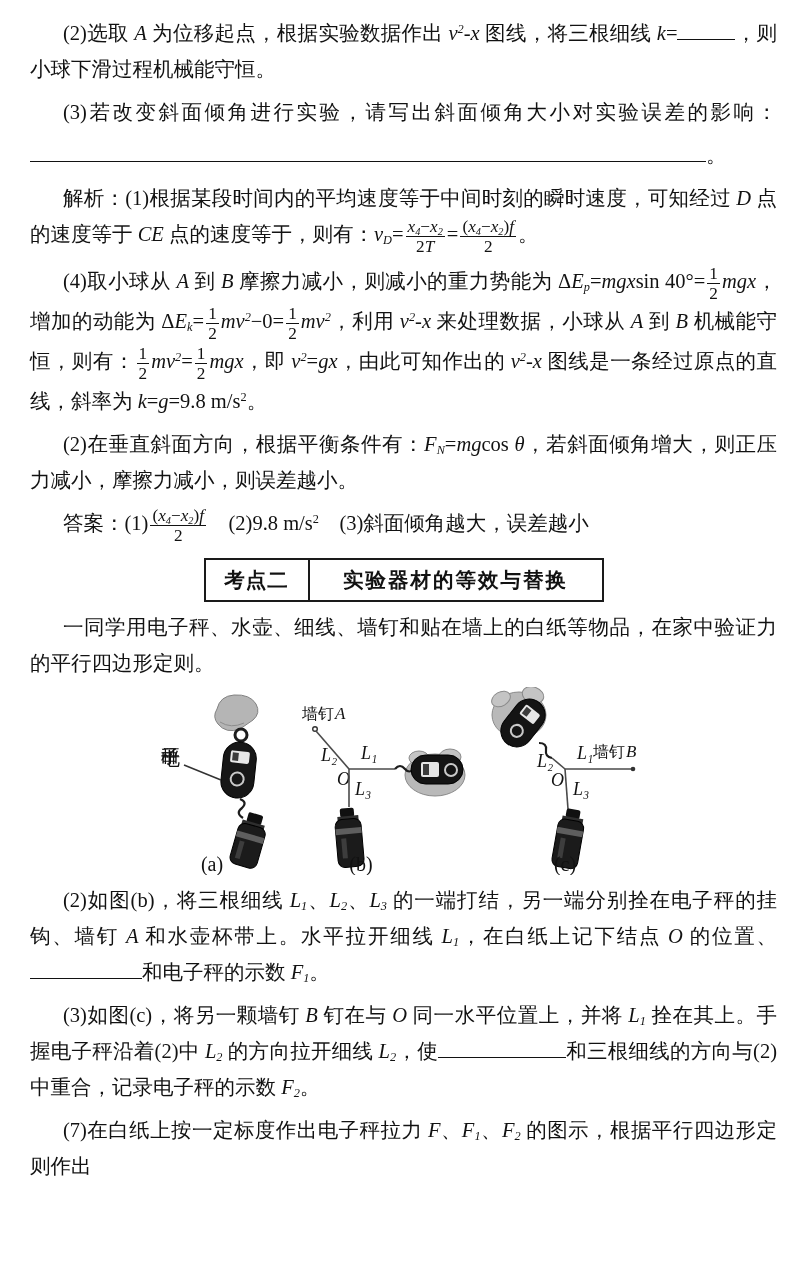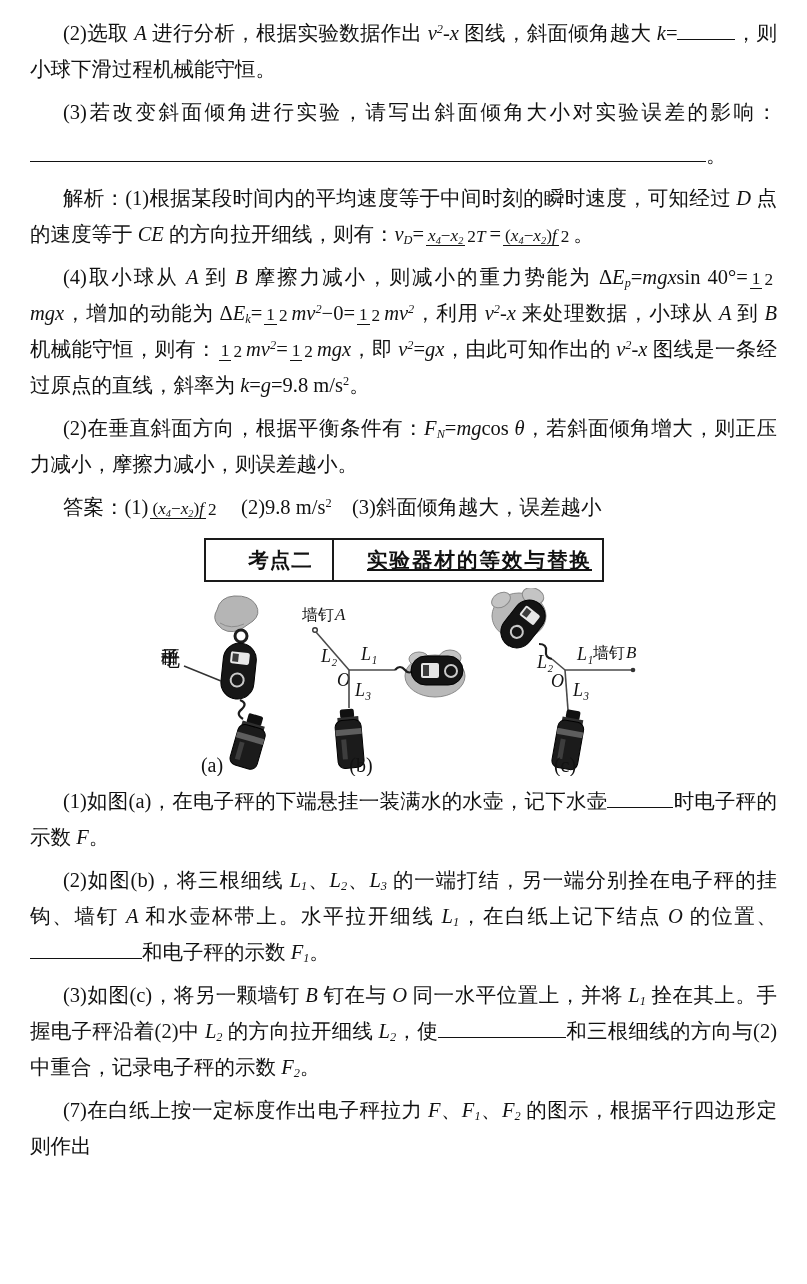--- a/index.html
+++ b/index.html
@@ -11,47 +11,47 @@
   .para{font-size:20.5px;line-height:36px;text-align:justify;margin:7px 0 0 0;}
   .ind{text-indent:33px;}
   .stretch{text-align-last:justify;font-family:Liberation Serif, serif;}
   .it{font-style:italic;}
   .bd{font-weight:normal;}
   sub,sup{font-size:0.6em;line-height:0;}
   sub{vertical-align:-0.25em;}
   sup{vertical-align:0.55em;}
   .blank{display:inline-block;height:0.95em;border-bottom:1.8px solid #121212;}
   .frac{
-    display:inline-flex;flex-direction:row;align-items:center;vertical-align:middle;
+    display:inline-flex;flex-direction:column;align-items:center;vertical-align:middle;
     line-height:1.12;font-size:0.84em;padding:0 2px;text-indent:0;
   }
   .frac .num{border-bottom:1.7px solid #121212;padding:0 2px;}
   .frac .den{padding:0 2px;}
   .topic-box{
     display:flex;width:396px;margin:13px auto 4px auto;border:2px solid #1a1a1a;
     font-size:20.5px;font-weight:bold;
   }
-  .topic-box .cell{padding:6px 0;text-align:center;margin-left:24px;}
+  .topic-box .cell{padding:6px 0;text-align:center;}
   .cell-left{width:102px;border-right:2px solid #1a1a1a;letter-spacing:1px;}
-  .cell-right{flex:1;letter-spacing:2px;text-decoration:underline;}
+  .cell-right{flex:1;letter-spacing:2px;}
   .figure-row{display:flex;justify-content:center;align-items:flex-end;gap:12px;margin-top:6px;}
   svg text{font-family:"Liberation Serif","DejaVu Serif",serif;fill:#121212;}
 </style>
 </head>
 <body>
 
 <div class="page">
 
-  <p class="para ind"><span>(2)选取 </span><span class="it">A</span><span> 进行分析，根据实验数据作出 </span><span class="it">v<sup>2</sup></span><span>-</span><span class="it">x</span><span> 图线，斜面倾角越大 </span><span class="it">k</span><span>=</span><span class="blank" style="width: 58px;"></span><span>，则小球下滑过程机械能守恒。</span></p>
+  <p class="para ind"><span>(2)选取 </span><span class="it">A</span><span> 为位移起点，根据实验数据作出 </span><span class="it">v<sup>2</sup></span><span>-</span><span class="it">x</span><span> 图线，将三根细线 </span><span class="it">k</span><span>=</span><span class="blank" style="width: 58px;"></span><span>，则小球下滑过程机械能守恒。</span></p>
 
   <p class="para ind stretch"><span>(3)若改变斜面倾角进行实验，请写出斜面倾角大小对实验误差的影响：</span></p>
 
   <p class="para"><span class="blank" style="width: 676px;"></span><span>。</span></p>
 
-  <p class="para ind"><span class="bd">解析：</span><span>(1)根据某段时间内的平均速度等于中间时刻的瞬时速度，可知经过 </span><span class="it">D</span><span> 点的速度等于 </span><span class="it">CE</span><span> 的方向拉开细线，则有：</span><span class="it">v<sub>D</sub></span><span>=</span><span class="frac">
+  <p class="para ind"><span class="bd">解析：</span><span>(1)根据某段时间内的平均速度等于中间时刻的瞬时速度，可知经过 </span><span class="it">D</span><span> 点的速度等于 </span><span class="it">CE</span><span> 点的速度等于，则有：</span><span class="it">v<sub>D</sub></span><span>=</span><span class="frac">
         <span class="num"><span class="it">x<sub>4</sub></span><span>−</span><span class="it">x<sub>2</sub></span></span>
         <span class="den"><span>2</span><span class="it">T</span></span>
       </span><span>=</span><span class="frac">
         <span class="num"><span>(</span><span class="it">x<sub>4</sub></span><span>−</span><span class="it">x<sub>2</sub></span><span>)</span><span class="it">f</span></span>
         <span class="den"><span>2</span></span>
       </span><span>。</span></p>
 
   <p class="para ind"><span>(4)取小球从 </span><span class="it">A</span><span> 到 </span><span class="it">B</span><span> 摩擦力减小，则减小的重力势能为 Δ</span><span class="it">E<sub>p</sub></span><span>=</span><span class="it">mgx</span><span>sin 40°=</span><span class="frac">
         <span class="num"><span>1</span></span>
         <span class="den"><span>2</span></span>
@@ -75,20 +75,21 @@
         <span class="num"><span class="bd">(</span><span class="it bd">x<sub>4</sub></span><span class="bd">−</span><span class="it bd">x<sub>2</sub></span><span class="bd">)</span><span class="it bd">f</span></span>
         <span class="den"><span class="bd">2</span></span>
       </span><span class="bd">　(2)9.8 m/s<sup>2</sup></span><span class="bd">　(3)斜面倾角越大，误差越小</span></p>
 
   <div class="topic-box">
     <div class="cell cell-left">考点二</div>
     <div class="cell cell-right">实验器材的等效与替换</div>
   </div>
 
 
+  <p class="para ind"><span>一同学用电子秤、水壶、细线、墙钉和贴在墙上的白纸等物品，在家中验证力的平行四边形定则。</span></p>
 
   <div class="figure-row">
 
     <svg width="150" height="184" viewBox="0 0 150 184">
       <g>
         <path d="M80,18 Q83,5 97,4 Q113,3 119,13 Q124,22 116,29 L103,38 Q89,43 81,33 Q75,26 80,18 Z" fill="#b5b5b5" stroke="#828282"></path>
         <path d="M83,31 q11,7 24,1" fill="none" stroke="#8d8d8d"></path>
       </g>
       <circle cx="104" cy="44" r="6" fill="none" stroke="#1d1d1d" stroke-width="3"></circle>
       <g transform="rotate(6 101 80)">
@@ -170,18 +171,17 @@
         <rect x="81" y="122" width="14" height="9" rx="2" fill="#101010"></rect>
         <rect x="78" y="130" width="21" height="5" fill="#2e2e2e"></rect>
         <rect x="75" y="133" width="26" height="48" rx="7" fill="#1b1b1b" stroke="#000"></rect>
         <rect x="75" y="142" width="26" height="6" fill="#5e5e5e"></rect>
         <rect x="80" y="152" width="5" height="20" fill="#3d3d3d"></rect>
       </g>
       <text x="84" y="184" font-size="20" text-anchor="middle">(c)</text>
     </svg>
   </div>
 
-  <p class="para ind"><span>(1)如图(a)，在电子秤的下端悬挂一装满水的水壶，记下水壶</span><span class="blank" style="width: 66px;"></span><span>时电子秤的示数 </span><span class="it">F</span><span>。</span></p>
   <p class="para ind"><span>(2)如图(b)，将三根细线 </span><span class="it">L<sub>1</sub></span><span>、</span><span class="it">L<sub>2</sub></span><span>、</span><span class="it">L<sub>3</sub></span><span> 的一端打结，另一端分别拴在电子秤的挂钩、墙钉 </span><span class="it">A</span><span> 和水壶杯带上。水平拉开细线 </span><span class="it">L<sub>1</sub></span><span>，在白纸上记下结点 </span><span class="it">O</span><span> 的位置、</span><span class="blank" style="width: 112px;"></span><span>和电子秤的示数 </span><span class="it">F<sub>1</sub></span><span>。</span></p>
   <p class="para ind"><span>(3)如图(c)，将另一颗墙钉 </span><span class="it">B</span><span> 钉在与 </span><span class="it">O</span><span> 同一水平位置上，并将 </span><span class="it">L<sub>1</sub></span><span> 拴在其上。手握电子秤沿着(2)中 </span><span class="it">L<sub>2</sub></span><span> 的方向拉开细线 </span><span class="it">L<sub>2</sub></span><span>，使</span><span class="blank" style="width: 128px;"></span><span>和三根细线的方向与(2)中重合，记录电子秤的示数 </span><span class="it">F<sub>2</sub></span><span>。</span></p>
   <p class="para ind"><span>(7)在白纸上按一定标度作出电子秤拉力 </span><span class="it">F</span><span>、</span><span class="it">F<sub>1</sub></span><span>、</span><span class="it">F<sub>2</sub></span><span> 的图示，根据平行四边形定则作出</span></p>
 
 </div>
 
 </body></html>

